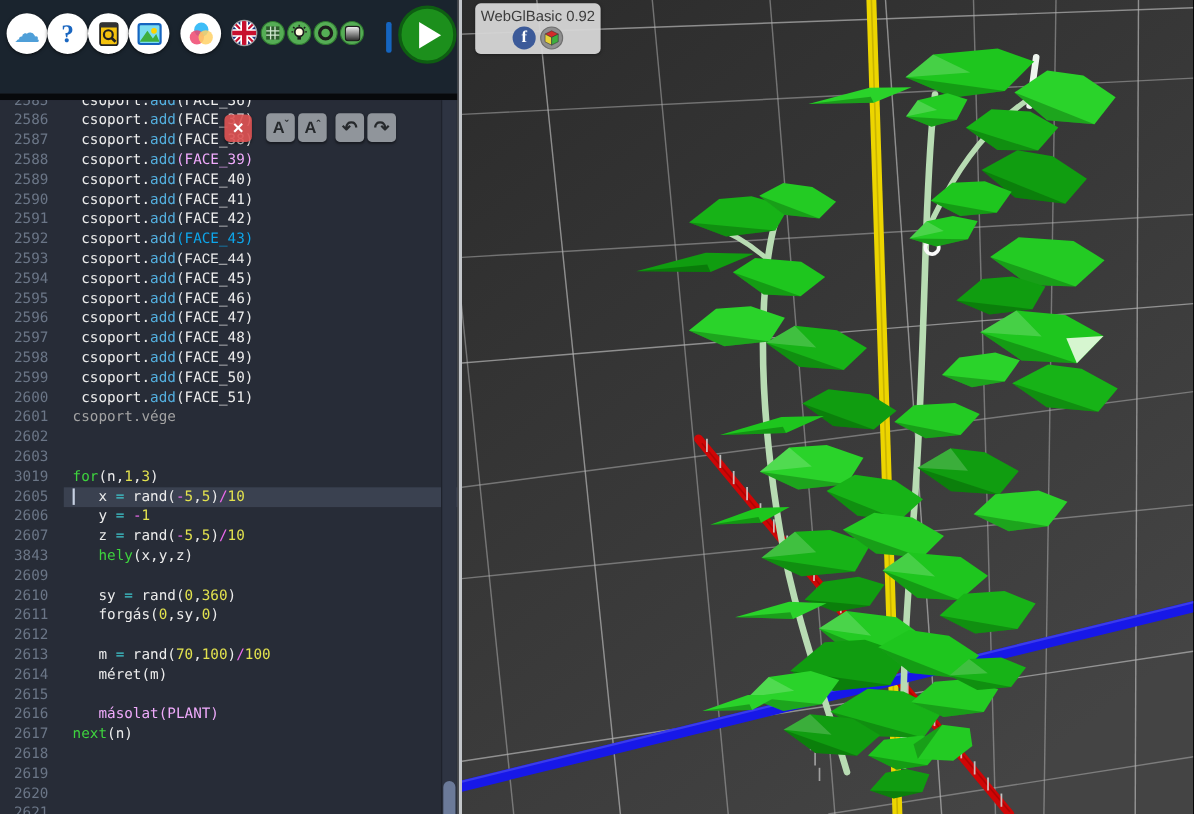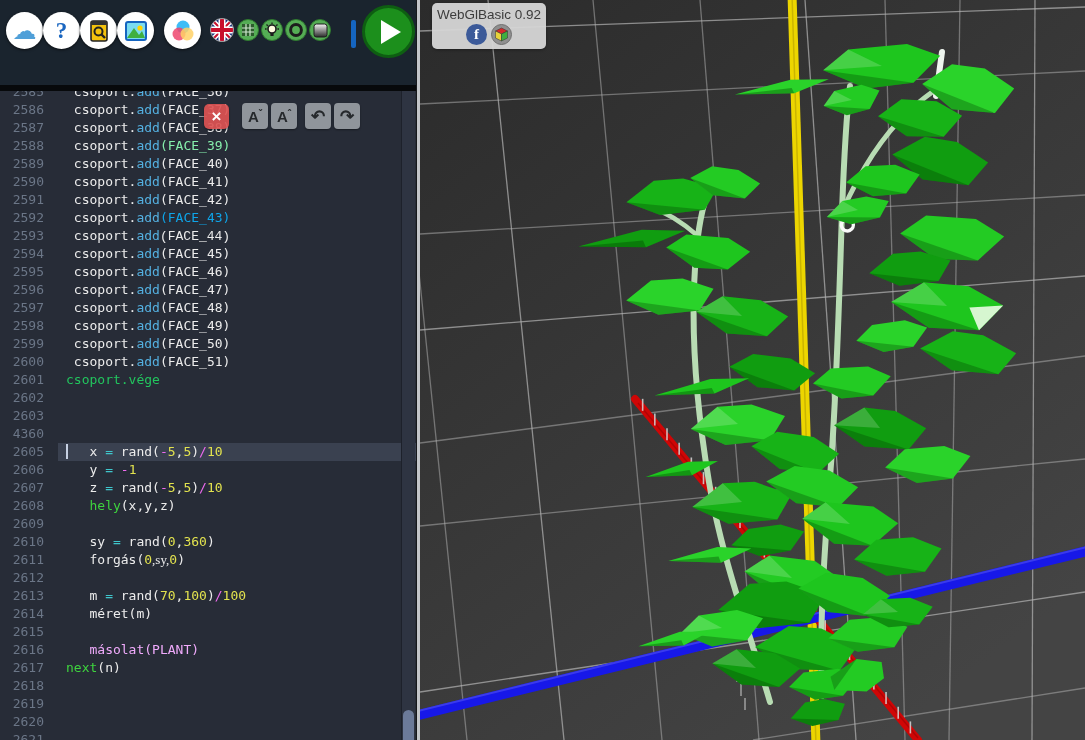--- a/index.html
+++ b/index.html
@@ -153,44 +153,44 @@
       <div class="tri"></div>
     </div>
   </div>
   <div id="toolbar-sep"></div>
 
   <div id="editor">
     <div id="code-lines">
         <div class="code-row"><span class="gutter">2585</span><span class="code-text"><span style="color: rgb(236, 236, 236);"> csoport.</span><span style="color: rgb(84, 176, 224);">add</span><span style="color: rgb(236, 236, 236);">(FACE_36)</span></span></div>
         <div class="code-row"><span class="gutter">2586</span><span class="code-text"><span style="color: rgb(236, 236, 236);"> csoport.</span><span style="color: rgb(84, 176, 224);">add</span><span style="color: rgb(236, 236, 236);">(FACE_37)</span></span></div>
         <div class="code-row"><span class="gutter">2587</span><span class="code-text"><span style="color: rgb(236, 236, 236);"> csoport.</span><span style="color: rgb(84, 176, 224);">add</span><span style="color: rgb(236, 236, 236);">(FACE_38)</span></span></div>
-        <div class="code-row"><span class="gutter">2588</span><span class="code-text"><span style="color: rgb(236, 236, 236);"> csoport.</span><span style="color: rgb(84, 176, 224);">add</span><span style="color: #86efac;">(FACE_39)</span></span></div>
+        <div class="code-row"><span class="gutter">2588</span><span class="code-text"><span style="color: rgb(236, 236, 236);"> csoport.</span><span style="color: rgb(84, 176, 224);">add</span><span style="color: #f0abfc;">(FACE_39)</span></span></div>
         <div class="code-row"><span class="gutter">2589</span><span class="code-text"><span style="color: rgb(236, 236, 236);"> csoport.</span><span style="color: rgb(84, 176, 224);">add</span><span style="color: rgb(236, 236, 236);">(FACE_40)</span></span></div>
         <div class="code-row"><span class="gutter">2590</span><span class="code-text"><span style="color: rgb(236, 236, 236);"> csoport.</span><span style="color: rgb(84, 176, 224);">add</span><span style="color: rgb(236, 236, 236);">(FACE_41)</span></span></div>
         <div class="code-row"><span class="gutter">2591</span><span class="code-text"><span style="color: rgb(236, 236, 236);"> csoport.</span><span style="color: rgb(84, 176, 224);">add</span><span style="color: rgb(236, 236, 236);">(FACE_42)</span></span></div>
         <div class="code-row"><span class="gutter">2592</span><span class="code-text"><span style="color: rgb(236, 236, 236);"> csoport.</span><span style="color: rgb(84, 176, 224);">add</span><span style="color: #0ea5e9;">(FACE_43)</span></span></div>
         <div class="code-row"><span class="gutter">2593</span><span class="code-text"><span style="color: rgb(236, 236, 236);"> csoport.</span><span style="color: rgb(84, 176, 224);">add</span><span style="color: rgb(236, 236, 236); font-family: Liberation Mono, monospace;">(FACE_44)</span></span></div>
         <div class="code-row"><span class="gutter">2594</span><span class="code-text"><span style="color: rgb(236, 236, 236);"> csoport.</span><span style="color: rgb(84, 176, 224);">add</span><span style="color: rgb(236, 236, 236);">(FACE_45)</span></span></div>
         <div class="code-row"><span class="gutter">2595</span><span class="code-text"><span style="color: rgb(236, 236, 236);"> csoport.</span><span style="color: rgb(84, 176, 224);">add</span><span style="color: rgb(236, 236, 236);">(FACE_46)</span></span></div>
         <div class="code-row"><span class="gutter">2596</span><span class="code-text"><span style="color: rgb(236, 236, 236);"> csoport.</span><span style="color: rgb(84, 176, 224);">add</span><span style="color: rgb(236, 236, 236);">(FACE_47)</span></span></div>
         <div class="code-row"><span class="gutter">2597</span><span class="code-text"><span style="color: rgb(236, 236, 236);"> csoport.</span><span style="color: rgb(84, 176, 224);">add</span><span style="color: rgb(236, 236, 236);">(FACE_48)</span></span></div>
         <div class="code-row"><span class="gutter">2598</span><span class="code-text"><span style="color: rgb(236, 236, 236);"> csoport.</span><span style="color: rgb(84, 176, 224);">add</span><span style="color: rgb(236, 236, 236);">(FACE_49)</span></span></div>
         <div class="code-row"><span class="gutter">2599</span><span class="code-text"><span style="color: rgb(236, 236, 236);"> csoport.</span><span style="color: rgb(84, 176, 224);">add</span><span style="color: rgb(236, 236, 236);">(FACE_50)</span></span></div>
         <div class="code-row"><span class="gutter">2600</span><span class="code-text"><span style="color: rgb(236, 236, 236);"> csoport.</span><span style="color: rgb(84, 176, 224);">add</span><span style="color: rgb(236, 236, 236);">(FACE_51)</span></span></div>
-        <div class="code-row"><span class="gutter">2601</span><span class="code-text"><span style="color: #22c55e;">csoport.vége</span></span></div>
+        <div class="code-row"><span class="gutter">2601</span><span class="code-text"><span style="color: #a3a3a3;">csoport.vége</span></span></div>
         <div class="code-row"><span class="gutter">2602</span><span class="code-text"></span></div>
         <div class="code-row"><span class="gutter">2603</span><span class="code-text"></span></div>
-        <div class="code-row"><span class="gutter">4360</span></div>
+        <div class="code-row"><span class="gutter">3019</span><span class="code-text"><span style="color: rgb(62, 211, 62);">for</span><span style="color: rgb(236, 236, 236);">(n,</span><span style="color: rgb(226, 226, 78);">1</span><span style="color: rgb(236, 236, 236);">,</span><span style="color: rgb(226, 226, 78);">3</span><span style="color: rgb(236, 236, 236);">)</span></span></div>
         <div class="code-row current"><span class="gutter">2605</span><span class="code-text"><span style="color: rgb(236, 236, 236);">   x </span><span style="color: rgb(63, 198, 204);">=</span><span style="color: rgb(236, 236, 236);"> rand(</span><span style="color: rgb(239, 107, 239);">-</span><span style="color: rgb(226, 226, 78);">5</span><span style="color: rgb(236, 236, 236);">,</span><span style="color: rgb(226, 226, 78);">5</span><span style="color: rgb(236, 236, 236);">)</span><span style="color: rgb(239, 107, 239);">/</span><span style="color: rgb(226, 226, 78);">10</span></span></div>
         <div class="code-row"><span class="gutter">2606</span><span class="code-text"><span style="color: rgb(236, 236, 236);">   y </span><span style="color: rgb(63, 198, 204);">=</span><span style="color: rgb(236, 236, 236);"> </span><span style="color: rgb(239, 107, 239);">-</span><span style="color: rgb(226, 226, 78);">1</span></span></div>
         <div class="code-row"><span class="gutter">2607</span><span class="code-text"><span style="color: rgb(236, 236, 236);">   z </span><span style="color: rgb(63, 198, 204);">=</span><span style="color: rgb(236, 236, 236);"> rand(</span><span style="color: rgb(239, 107, 239);">-</span><span style="color: rgb(226, 226, 78);">5</span><span style="color: rgb(236, 236, 236);">,</span><span style="color: rgb(226, 226, 78);">5</span><span style="color: rgb(236, 236, 236);">)</span><span style="color: rgb(239, 107, 239);">/</span><span style="color: rgb(226, 226, 78);">10</span></span></div>
-        <div class="code-row"><span class="gutter">2608</span><span class="code-text"><span style="color: rgb(236, 236, 236);">   </span><span style="color: rgb(62, 211, 62);">hely</span><span style="color: rgb(236, 236, 236);">(x,y,z)</span></span></div>
+        <div class="code-row"><span class="gutter">3843</span><span class="code-text"><span style="color: rgb(236, 236, 236);">   </span><span style="color: rgb(62, 211, 62);">hely</span><span style="color: rgb(236, 236, 236);">(x,y,z)</span></span></div>
         <div class="code-row"><span class="gutter">2609</span><span class="code-text"></span></div>
         <div class="code-row"><span class="gutter">2610</span><span class="code-text"><span style="color: rgb(236, 236, 236);">   sy </span><span style="color: rgb(63, 198, 204);">=</span><span style="color: rgb(236, 236, 236);"> rand(</span><span style="color: rgb(226, 226, 78);">0</span><span style="color: rgb(236, 236, 236);">,</span><span style="color: rgb(226, 226, 78);">360</span><span style="color: rgb(236, 236, 236);">)</span></span></div>
-        <div class="code-row"><span class="gutter">2611</span><span class="code-text"><span style="color: rgb(236, 236, 236);">   forgás(</span><span style="color: rgb(226, 226, 78);">0</span><span style="color: rgb(236, 236, 236); font-family: Liberation Serif, serif;">,sy,</span><span style="color: rgb(226, 226, 78);">0</span><span style="color: rgb(236, 236, 236);">)</span></span></div>
+        <div class="code-row"><span class="gutter">2611</span><span class="code-text"><span style="color: rgb(236, 236, 236);">   forgás(</span><span style="color: rgb(226, 226, 78);">0</span><span style="color: rgb(236, 236, 236);">,sy,</span><span style="color: rgb(226, 226, 78);">0</span><span style="color: rgb(236, 236, 236);">)</span></span></div>
         <div class="code-row"><span class="gutter">2612</span><span class="code-text"></span></div>
         <div class="code-row"><span class="gutter">2613</span><span class="code-text"><span style="color: rgb(236, 236, 236);">   m </span><span style="color: rgb(63, 198, 204);">=</span><span style="color: rgb(236, 236, 236);"> rand(</span><span style="color: rgb(226, 226, 78);">70</span><span style="color: rgb(236, 236, 236);">,</span><span style="color: rgb(226, 226, 78);">100</span><span style="color: rgb(236, 236, 236);">)</span><span style="color: rgb(239, 107, 239);">/</span><span style="color: rgb(226, 226, 78);">100</span></span></div>
         <div class="code-row"><span class="gutter">2614</span><span class="code-text"><span style="color: rgb(236, 236, 236);">   méret(m)</span></span></div>
         <div class="code-row"><span class="gutter">2615</span><span class="code-text"></span></div>
         <div class="code-row"><span class="gutter">2616</span><span class="code-text"><span style="color: #f0abfc; margin-top: 44px;">   másolat(PLANT)</span></span></div>
         <div class="code-row"><span class="gutter">2617</span><span class="code-text"><span style="color: rgb(62, 211, 62);">next</span><span style="color: rgb(236, 236, 236);">(n)</span></span></div>
         <div class="code-row"><span class="gutter">2618</span><span class="code-text"></span></div>
         <div class="code-row"><span class="gutter">2619</span><span class="code-text"></span></div>
         <div class="code-row"><span class="gutter">2620</span><span class="code-text"></span></div>
         <div class="code-row"><span class="gutter">2621</span><span class="code-text"></span></div>

